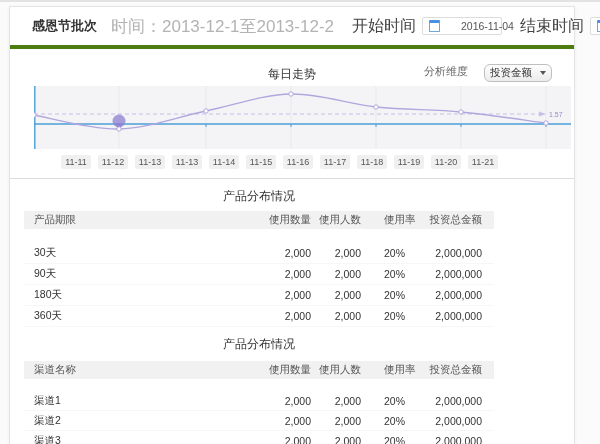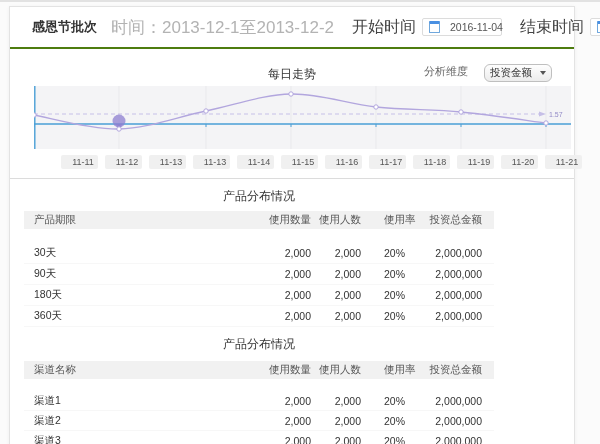--- a/index.html
+++ b/index.html
@@ -10,28 +10,28 @@
   }
   .topline{position:absolute;top:0;left:0;width:600px;height:2px;background:#e2e2e2}
   .card{
     position:absolute;left:9px;top:6px;width:566px;height:520px;
     background:#fff;border:1px solid #e3e3e3;box-shadow:0 1px 4px rgba(0,0,0,.05);
     box-sizing:border-box;
   }
   
   .header{
     position:absolute;top:0;left:0;right:0;height:42px;
-    border-bottom:2px solid #4d7c0f;
+    border-bottom:4px solid #4d7c0f;
     display:flex;align-items:center;padding:0 20px 0 22px;box-sizing:border-box;
   }
   .page-title{font-size:13px;font-weight:bold;color:#333;white-space:nowrap}
   .time-range{font-size:17px;color:#b3b3b3;margin-left:14px;white-space:nowrap}
   .dlabel{font-size:16px;color:#444;margin-left:18px;margin-right:6px;white-space:nowrap}
   .date-input{
-    display:flex;align-items:center;gap:10px;border:1px solid #dcdcdc;border-radius:2px;
+    display:flex;align-items:center;gap:21px;border:1px solid #dcdcdc;border-radius:2px;
     background:#fff;height:18px;padding:0 6px;font-size:10.5px;color:#555;
     width:80px;box-sizing:border-box;white-space:nowrap;cursor:pointer;
   }
   .cal{width:9px;height:8px;border:1px solid #6fa7dc;border-top:3px solid #4a90e2;border-radius:1px;flex:none;background:#fff}
   .export-btn{
     margin-left:auto;height:21px;padding:0 14px;border:none;border-radius:11px;
     background:var(--accent,#43b6cf);color:#fff;font-size:11px;cursor:pointer;
     font-family:inherit;white-space:nowrap;
   }
   
@@ -43,21 +43,21 @@
     background:linear-gradient(#fefefe,#ececec);
     display:flex;align-items:center;justify-content:space-between;
     padding:0 5px;font-size:10.5px;color:#333;box-sizing:border-box;cursor:pointer;
   }
   .arrow{width:0;height:0;border-left:3.5px solid transparent;border-right:3.5px solid transparent;border-top:4px solid #555}
   .plot{position:absolute;left:24px;top:37px;width:537px;height:63px;background:#f4f4f6}
   .plot svg{display:block}
   .dates{position:absolute;left:51px;top:106px;display:flex;gap:7px}
   .date-box{
     width:30px;height:14px;background:#f0f0f0;border-radius:2px;
-    font-size:9px;color:#555;display:flex;align-items:center;justify-content:center;cursor:pointer;padding-left:7px;
+    font-size:9px;color:#555;display:flex;align-items:center;justify-content:center;cursor:pointer;
   }
   
   .tbl-title{position:absolute;left:14px;width:470px;text-align:center;font-size:12px;color:#333;height:14px;line-height:14px}
   .tbl{position:absolute;left:14px;width:470px;font-size:10.5px}
   .th-row{display:flex;align-items:center;height:18px;background:var(--table-header-bg,#f1f1f1);color:#555}
   .td-row{display:flex;align-items:center;height:20px;color:#333;border-bottom:1px solid #f7f7f7}
   .td-row.h19{height:19px}
   .tbl-gap{height:14px}
   .tbl-gap.g12{height:12px}
   .c1{flex:1;padding-left:10px;text-align:left;white-space:nowrap}

